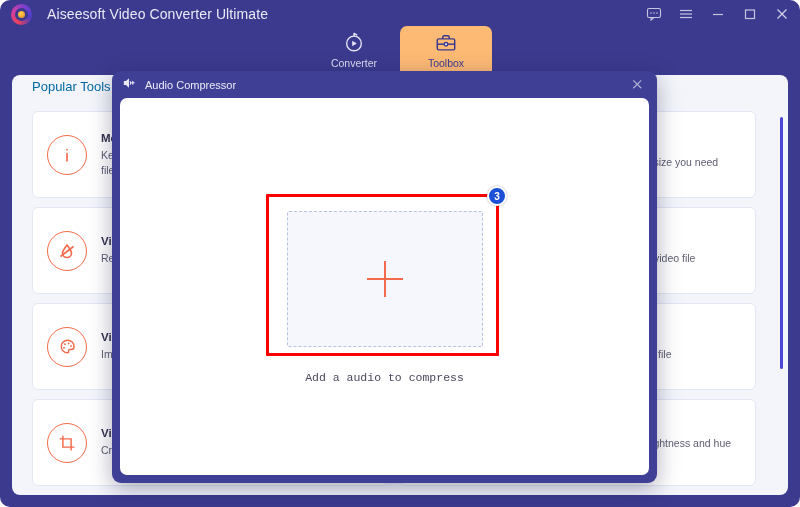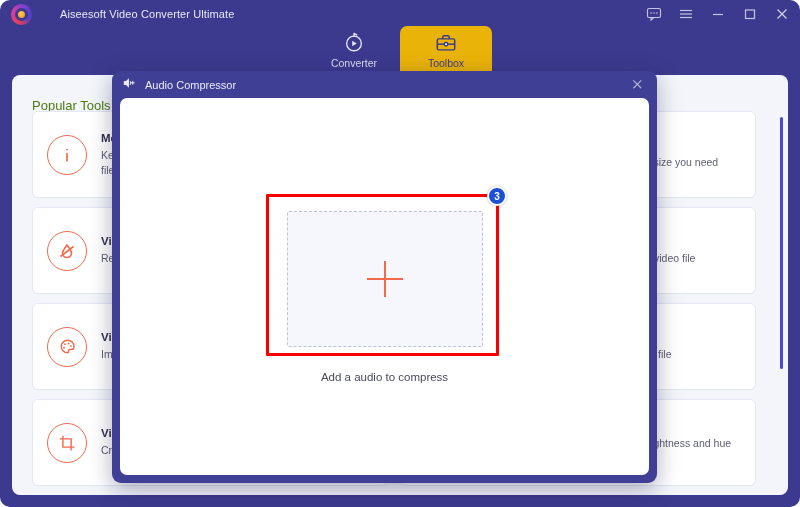--- a/index.html
+++ b/index.html
@@ -47,23 +47,23 @@
   }
   .logo::after {
     content: "";
     position: absolute;
     left: 7px; top: 7px;
     width: 7px; height: 7px;
     border-radius: 50%;
     background: radial-gradient(circle at 40% 35%, #ffd24a, #f0832a);
   }
   .app-title {
-    margin-left: 28px;
+    margin-left: 15px;
     color: #e9e9f6;
-    font-size: 11px;
+    font-size: 14px;
     letter-spacing: 0.1px;
   }
 
   .win-controls {
     position: absolute;
     right: 10px; top: 0;
     height: 28px;
     display: flex;
     align-items: center;
     gap: 16px;
@@ -93,39 +93,39 @@
     align-items: center;
     justify-content: center;
     gap: 3px;
     color: #dcdcf0;
     font-size: 10.5px;
     border-radius: 7px 7px 0 0;
     cursor: default;
   }
   .tab .ticon { height: 22px; display: flex; align-items: center; }
   .tab.active {
-    background: #eab308;
+    background: #fdba74;
     color: #3b3a8e;
   }
   .tab.active .ticon svg * { stroke: #3b3a8e; }
 
   
   .content {
     position: absolute;
     left: 12px; top: 75px;
     width: 776px; height: 420px;
     background: #f3f5fb;
     border-radius: 8px;
     overflow: hidden;
   }
   .section-title {
     position: absolute;
-    left: 20px; top: 23px;
+    left: 20px; top: 4px;
     font-size: 13px;
-    color: #4d7c0f;
+    color: #0369a1;
   }
 
   .cards {
     position: absolute;
     left: 20px; top: 36px;
     width: 736px;
     height: 384px;
     display: flex;
     flex-wrap: wrap;
     gap: 9px 12px;
@@ -243,20 +243,21 @@
     position: absolute;
     background: #f26a4b;
   }
   .plus::before { left: 0; top: 17px; width: 36px; height: 2.4px; }
   .plus::after  { top: 0; left: 17px; height: 36px; width: 2.4px; }
 
   .drop-label {
     margin-top: 24px;
     font-size: 11.5px;
     color: #4a4a5e;
+    font-family: Liberation Mono, monospace;
   }
 
   
   .annot {
     position: absolute;
     left: 266px; top: 194px;
     width: 233px; height: 162px;
     border: 3px solid #fb0000;
     border-radius: 1px;
     pointer-events: none;

